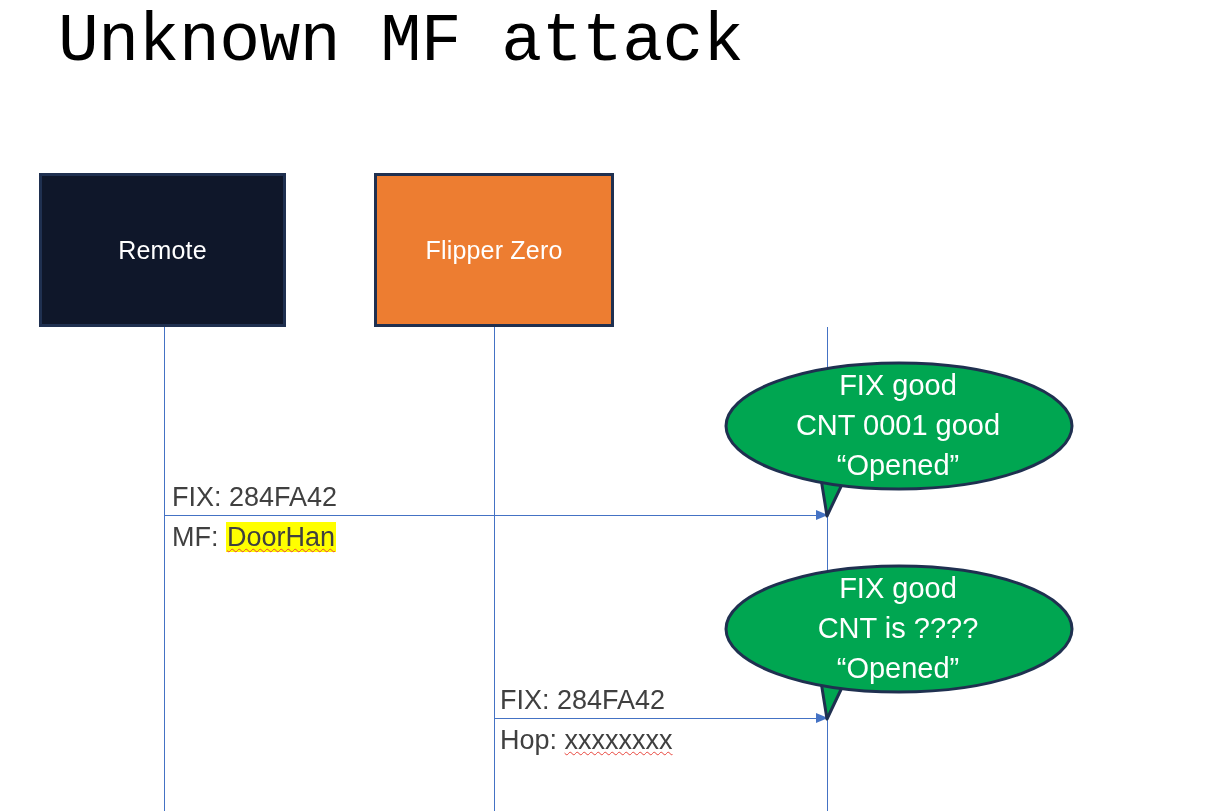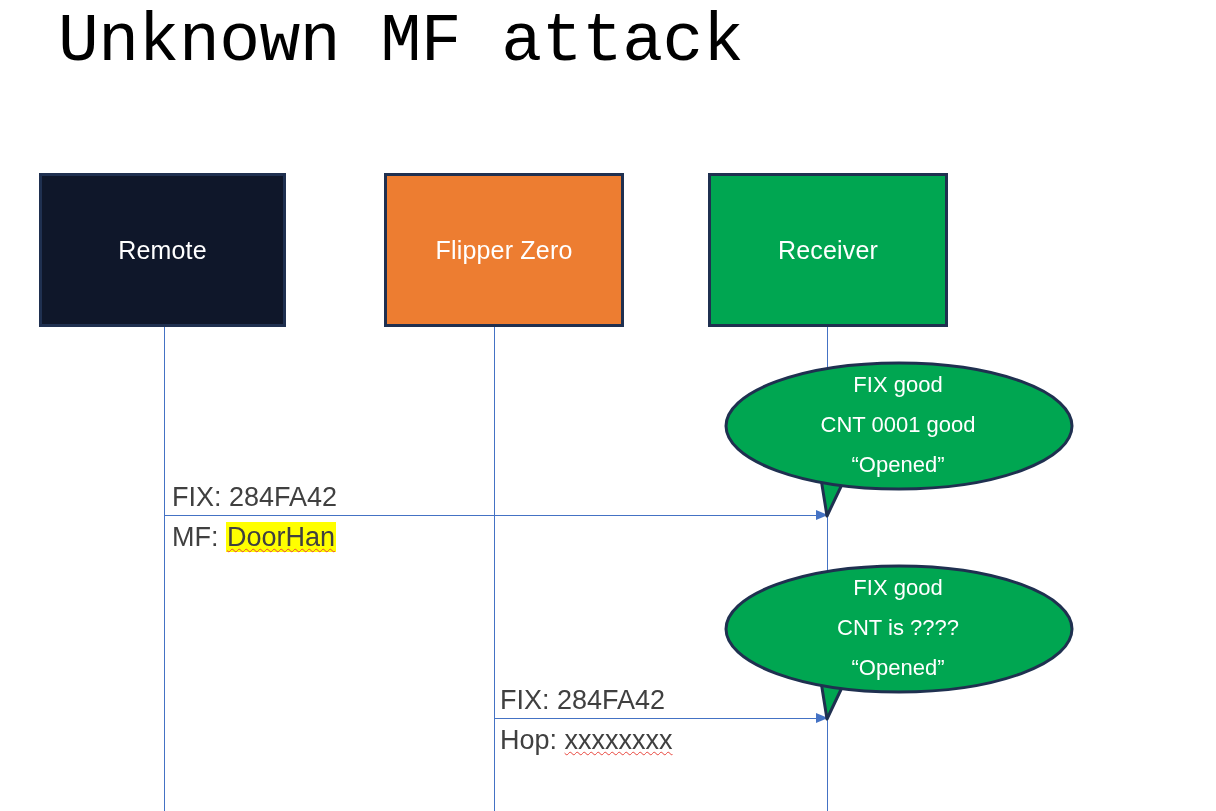--- a/index.html
+++ b/index.html
@@ -50,21 +50,21 @@
     justify-content: center;
   }
   .actor-label {
     color: #ffffff;
     font-size: 25px;
     font-weight: 400;
     letter-spacing: 0.2px;
     text-align: center;
   }
   #actor-remote  { left: 39px;  top: 173px; width: 247px; height: 154px; background: #0f172a; }
-  #actor-flipper { left: 374px; top: 173px; width: 240px; height: 154px; background: #ED7D31; margin-left: 10px; }
+  #actor-flipper { left: 374px; top: 173px; width: 240px; height: 154px; background: #ED7D31; }
   #actor-receiver{ left: 708px; top: 173px; width: 240px; height: 154px; background: #00A651; }
 
   
   .msg-arrow {
     position: absolute;
     height: 1px;
     background: #4472C4;
   }
   .msg-arrow::after {
     content: "";
@@ -103,21 +103,21 @@
     position: absolute;
   }
   .callout svg { display: block; }
   .callout-text {
     position: absolute;
     left: 0;
     top: 0;
     width: 100%;
     text-align: center;
     color: #ffffff;
-    font-size: 22px;
+    font-size: 29px;
     line-height: 40px;
     pointer-events: none;
   }
   .callout-line { display: block; }
 </style>
 </head>
 <body>
 
 <div id="slide">
 
@@ -128,23 +128,20 @@
   <div class="lifeline" style="left:827px; top:327px; height:484px;"></div>
 
   <div id="actor-remote" class="actor-box">
     <span class="actor-label">Remote</span>
   </div>
 
   <div id="actor-flipper" class="actor-box">
     <span class="actor-label">Flipper Zero</span>
   </div>
 
-  <div id="actor-receiver" class="actor-box">
-    <span class="actor-label">Receiver</span>
-  </div>
 
   <div class="msg-arrow" style="left:164px; top:515px; width:663px;"></div>
 
   <div class="msg-text" style="left:172px; top:477px;">
     <div><span>FIX:</span>&nbsp;<span>284FA42</span></div>
     <div><span>MF:</span>&nbsp;<span class="hl squiggle">DoorHan</span></div>
   </div>
 
   <div class="callout" style="left:718px; top:356px; width:360px; height:168px;">
     <svg width="360" height="168" viewBox="0 0 360 168">

